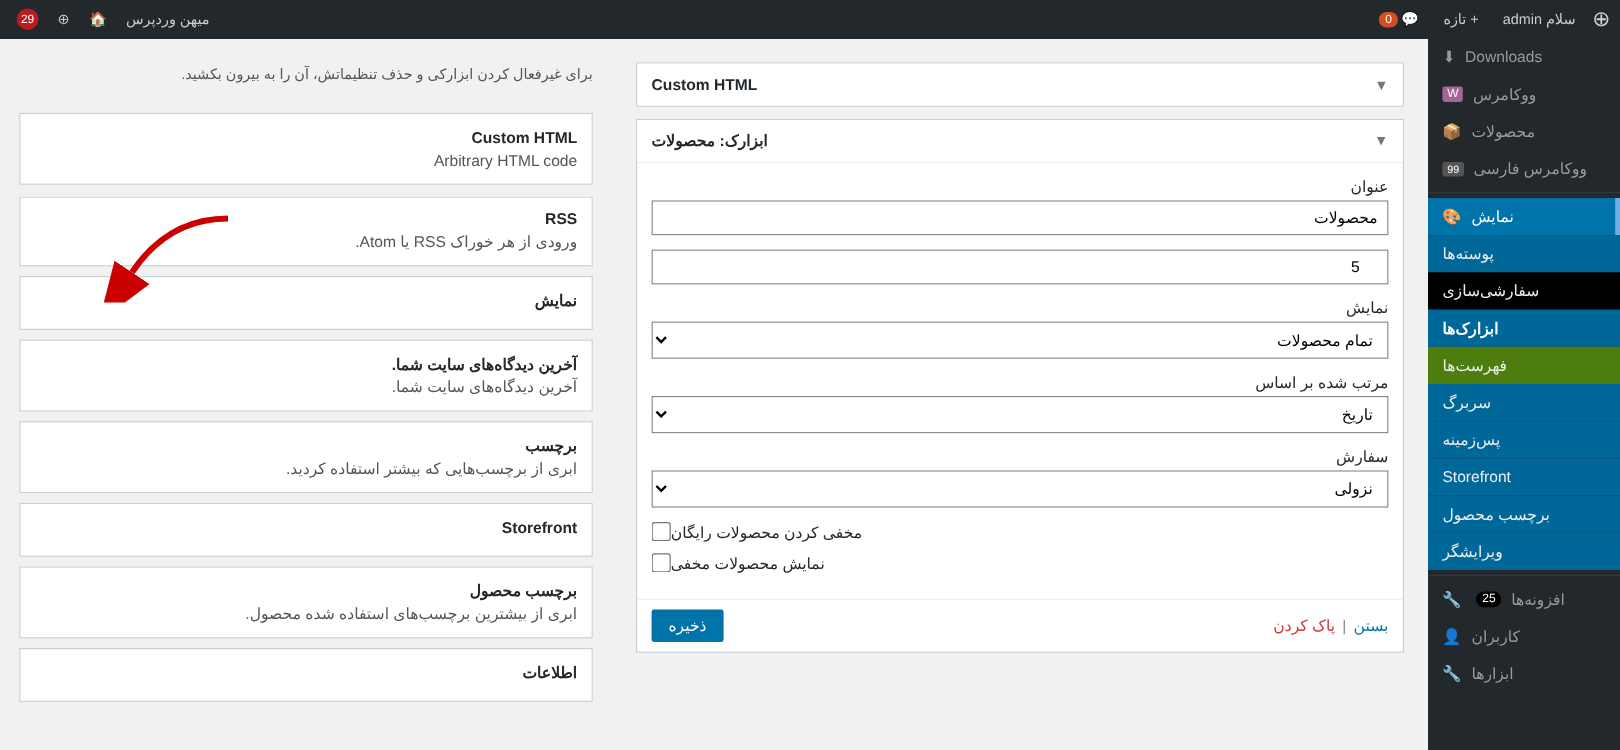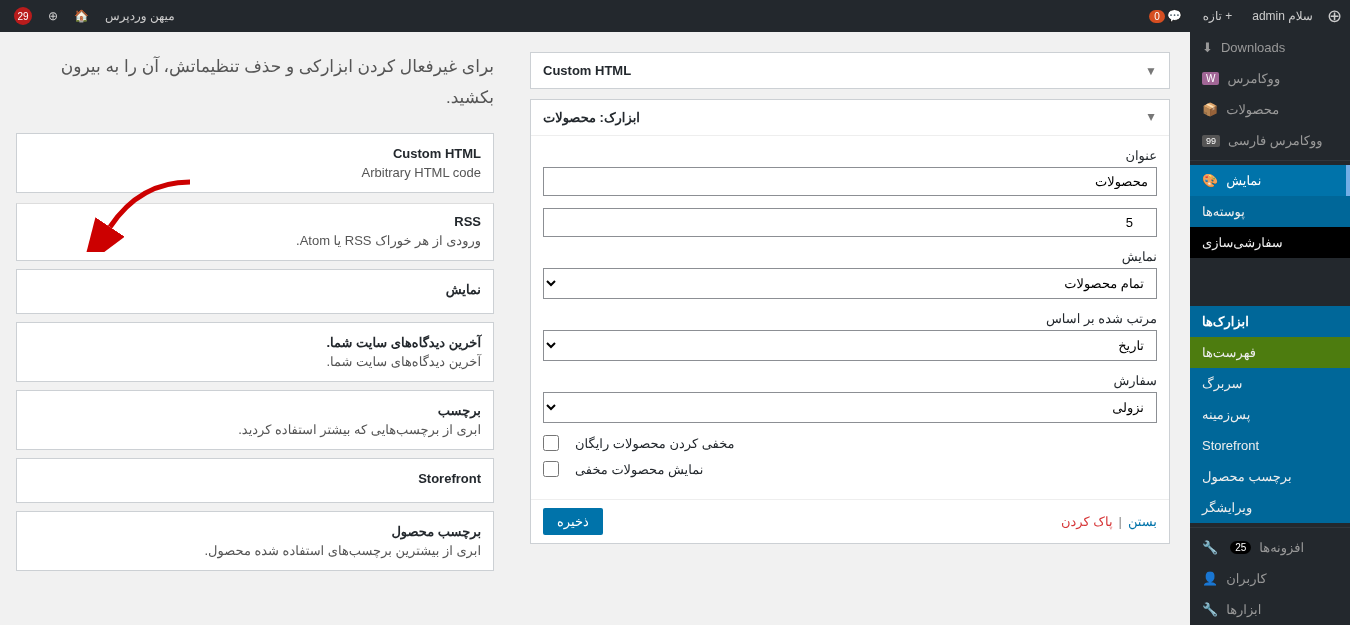--- a/index.html
+++ b/index.html
@@ -87,21 +87,21 @@
       width: 100%;
       padding: 6px 8px;
       border: 1px solid #8c8f94;
       font-size: 13px;
       font-family: Tahoma, Arial, sans-serif;
       direction: rtl;
       text-align: right;
       background: #fff;
     }
 
-    .checkbox-group { display: flex; align-items: center; justify-content: flex-end; gap: 16px; margin-bottom: 10px; }
+    .checkbox-group { display: flex; align-items: center; justify-content: flex-end; gap: 0; margin-bottom: 10px; }
     .checkbox-group label { font-size: 13px; color: #23282d; }
     .checkbox-group input[type="checkbox"] { width: 16px; height: 16px; }
 
     .widget-footer {
       display: flex;
       align-items: center;
       justify-content: space-between;
       padding: 8px 12px;
       border-top: 1px solid #eee;
     }
@@ -119,21 +119,21 @@
     .widget-links a { color: #d63638; text-decoration: none; }
     .widget-links .link-close { color: #0073aa; text-decoration: none; }
     .widget-links span { color: #888; }
 
     
     .right-info {
       flex: 1;
       padding: 20px 16px;
       background: #f1f1f1;
     }
-    .right-info-text { color: #555; font-size: 17px; line-height: 1.8; text-align: right; direction: rtl; margin-bottom: 20px; }
+    .right-info-text { color: #555; font-size: 12px; line-height: 1.8; text-align: right; direction: rtl; margin-bottom: 20px; }
 
     .widget-type-item {
       background: #fff;
       border: 1px solid #ccd0d4;
       padding: 12px;
       margin-bottom: 8px;
       text-align: right;
       color: #555;
       font-size: 13px;
     }
@@ -209,21 +209,21 @@
     </div>
 
     <div class="sidebar-item" style="background:#006799;color:#eee;padding-right:20px;">
       <span>پوسته‌ها</span>
     </div>
 
     <div class="sidebar-item" style="background:#000000;color:#eee;padding-right:38px;">
       <span>سفارشی‌سازی</span>
     </div>
 
-    <div class="sidebar-item" style="background:#006799;color:#fff;font-weight:bold;padding-right:20px;margin-top:48px;">
+    <div class="sidebar-item" style="background:#006799;color:#fff;font-weight:bold;padding-right:20px;">
       <span>ابزارک‌ها</span>
     </div>
 
     <div class="sidebar-item" style="background:#4d7c0f;color:#eee;padding-right:20px;">
       <span>فهرست‌ها</span>
     </div>
 
     <div class="sidebar-item" style="background:#006799;color:#eee;padding-right:20px;">
       <span>سربرگ</span>
     </div>
@@ -382,15 +382,18 @@
 
       <div class="widget-type-item">
         <h4>Storefront</h4>
       </div>
 
       <div class="widget-type-item">
         <h4>برچسب محصول</h4>
         <p>ابری از بیشترین برچسب‌های استفاده شده محصول.</p>
       </div>
 
+      <div class="widget-type-item">
+        <h4>اطلاعات</h4>
+      </div>
     </div>
   </div>
 </div>
 
 </body></html>

